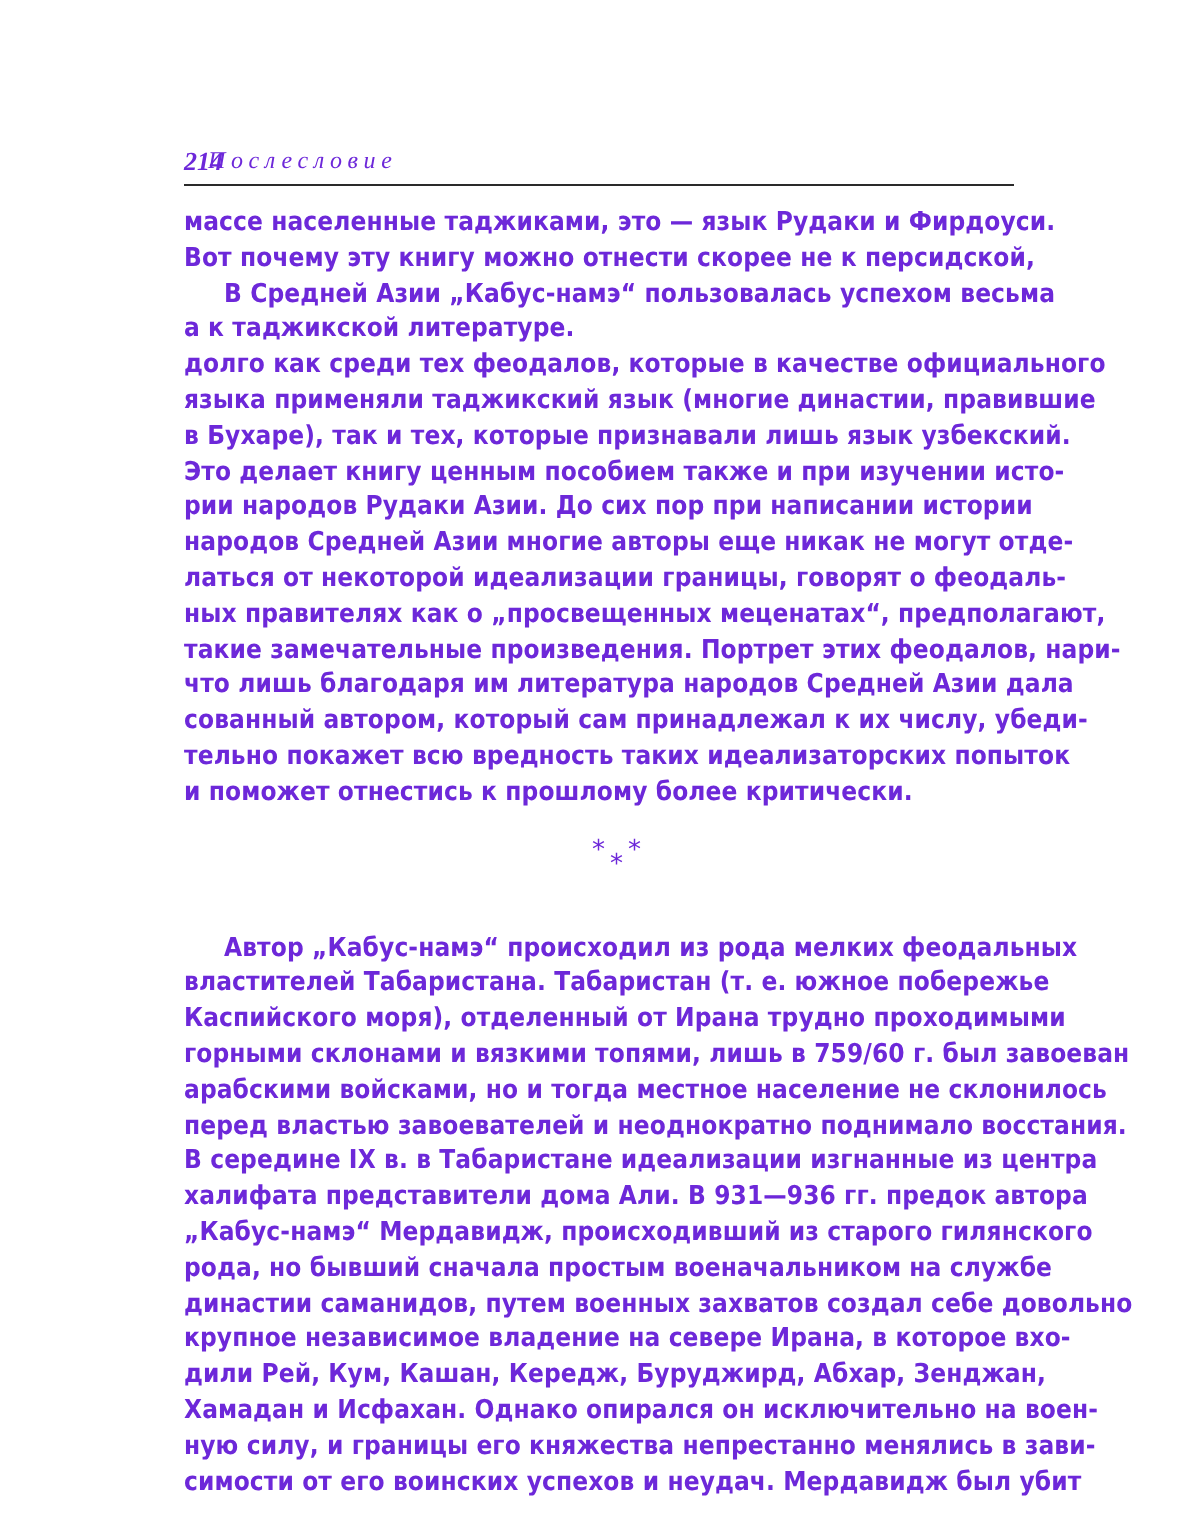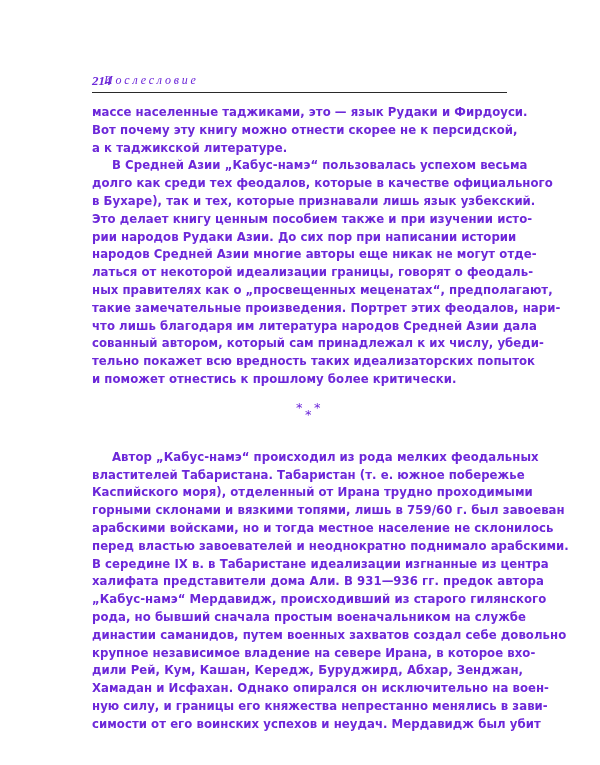--- a/index.html
+++ b/index.html
@@ -42,24 +42,25 @@
 
 <div class="page">
   <div class="running-head">
     <span class="page-number">214</span>
     <span class="header-title">Послесловие</span>
   </div>
 
   <div class="block">
     <span class="line">массе населенные таджиками, это — язык Рудаки и Фирдоуси.</span>
     <span class="line">Вот почему эту книгу можно отнести скорее не к персидской,</span>
+    <span class="line indent">В Средней Азии „Кабус-намэ“ пользовалась успехом весьма</span>
+
     <span class="line last">а к таджикской литературе.</span>
-
-    <span class="line indent">В Средней Азии „Кабус-намэ“ пользовалась успехом весьма</span>
     <span class="line">долго как среди тех феодалов, которые в качестве официального</span>
+    <span class="line">языка применяли таджикский язык (многие династии, правившие</span>
     <span class="line">в Бухаре), так и тех, которые признавали лишь язык узбекский.</span>
     <span class="line">Это делает книгу ценным пособием также и при изучении исто-</span>
     <span class="line">рии народов Рудаки Азии. До сих пор при написании истории</span>
     <span class="line">народов Средней Азии многие авторы еще никак не могут отде-</span>
     <span class="line">латься от некоторой идеализации границы, говорят о феодаль-</span>
     <span class="line">ных правителях как о „просвещенных меценатах“, предполагают,</span>
     <span class="line">такие замечательные произведения. Портрет этих феодалов, нари-</span>
     <span class="line">что лишь благодаря им литература народов Средней Азии дала</span>
     <span class="line">сованный автором, который сам принадлежал к их числу, убеди-</span>
     <span class="line">тельно покажет всю вредность таких идеализаторских попыток</span>
@@ -71,21 +72,21 @@
     <span class="a2">*</span>
     <span class="a3">*</span>
   </div>
 
   <div class="block2">
     <span class="line indent">Автор „Кабус-намэ“ происходил из рода мелких феодальных</span>
     <span class="line">властителей Табаристана. Табаристан (т. е. южное побережье</span>
     <span class="line">Каспийского моря), отделенный от Ирана трудно проходимыми</span>
     <span class="line">горными склонами и вязкими топями, лишь в 759/60 г. был завоеван</span>
     <span class="line">арабскими войсками, но и тогда местное население не склонилось</span>
-    <span class="line">перед властью завоевателей и неоднократно поднимало арабскими.</span>
+    <span class="line">перед властью завоевателей и неоднократно поднимало восстания.</span>
     <span class="line">В середине IX в. в Табаристане идеализации изгнанные из центра</span>
     <span class="line">халифата представители дома Али. В 931—936 гг. предок автора</span>
     <span class="line">„Кабус-намэ“ Мердавидж, происходивший из старого гилянского</span>
     <span class="line">рода, но бывший сначала простым военачальником на службе</span>
     <span class="line">династии саманидов, путем военных захватов создал себе довольно</span>
     <span class="line">крупное независимое владение на севере Ирана, в которое вхо-</span>
     <span class="line">дили Рей, Кум, Кашан, Кередж, Буруджирд, Абхар, Зенджан,</span>
     <span class="line">Хамадан и Исфахан. Однако опирался он исключительно на воен-</span>
     <span class="line">ную силу, и границы его княжества непрестанно менялись в зави-</span>
     <span class="line">симости от его воинских успехов и неудач. Мердавидж был убит</span>

